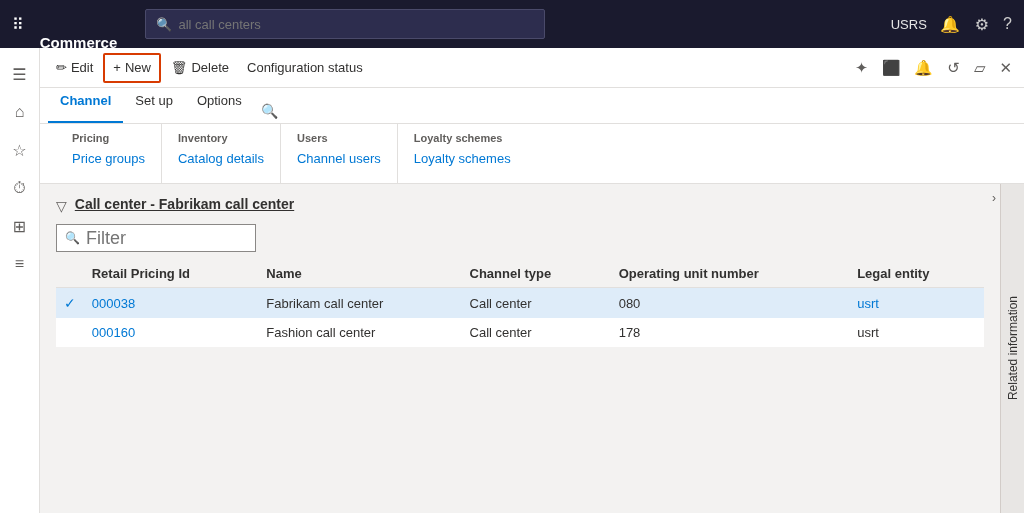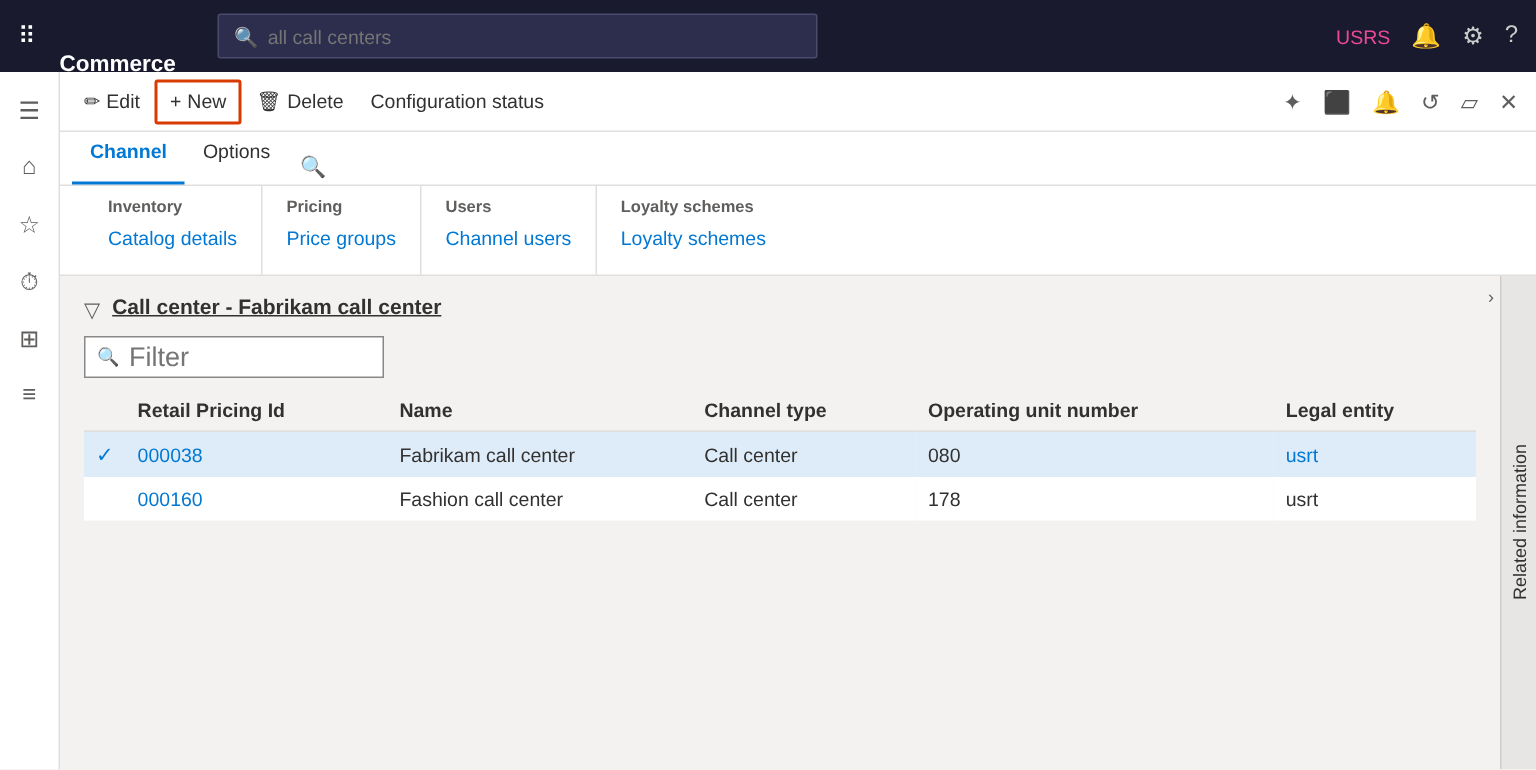--- a/index.html
+++ b/index.html
@@ -31,21 +31,21 @@
     .top-nav .search-bar input {
       background: transparent;
       border: none;
       outline: none;
       color: #c4b5fd;
       font-size: 13px;
       width: 100%;
     }
     .top-nav .search-bar .search-icon-inner { color: #aaa; font-size: 13px; }
     .top-nav .nav-right { margin-left: auto; display: flex; align-items: center; gap: 14px; }
-    .top-nav .nav-right .user-label { color: #ec4899; font-size: 13px; }
+    .top-nav .nav-right .user-label { color: #e5e5e5; font-size: 13px; }
     .top-nav .nav-right .icon-btn { color: #ccc; font-size: 16px; cursor: pointer; }
 
     
     .main-layout { display: flex; height: calc(513px - 48px); }
 
     
     .sidebar {
       width: 40px;
       background: #fff;
       border-right: 1px solid #e1dfdd;
@@ -268,33 +268,36 @@
         <span class="tb-icon-btn">▱</span>
         <span class="tb-icon-btn">✕</span>
       </div>
     </div>
 
     <div class="tab-row">
       <div class="tab active">
         <span>Channel</span>
       </div>
       <div class="tab">
+        <span>Set up</span>
+      </div>
+      <div class="tab">
         <span>Options</span>
       </div>
       <span class="tab-search">🔍</span>
     </div>
 
     <div class="submenu-row">
+      <div class="submenu-group">
+        <span class="group-title">Pricing</span>
+        <span class="group-item">Price groups</span>
+      </div>
       <div class="submenu-group">
         <span class="group-title">Inventory</span>
         <span class="group-item">Catalog details</span>
-      </div>
-      <div class="submenu-group">
-        <span class="group-title">Pricing</span>
-        <span class="group-item">Price groups</span>
       </div>
       <div class="submenu-group">
         <span class="group-title">Users</span>
         <span class="group-item">Channel users</span>
       </div>
       <div class="submenu-group">
         <span class="group-title">Loyalty schemes</span>
         <span class="group-item">Loyalty schemes</span>
       </div>
     </div>

